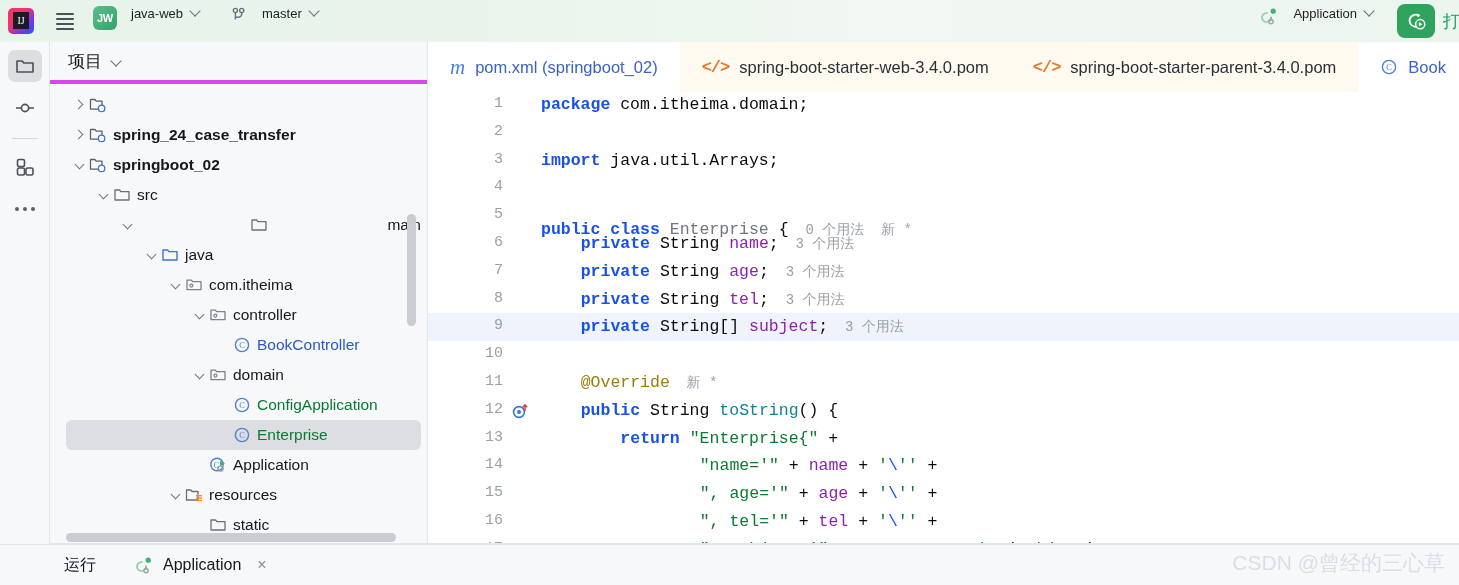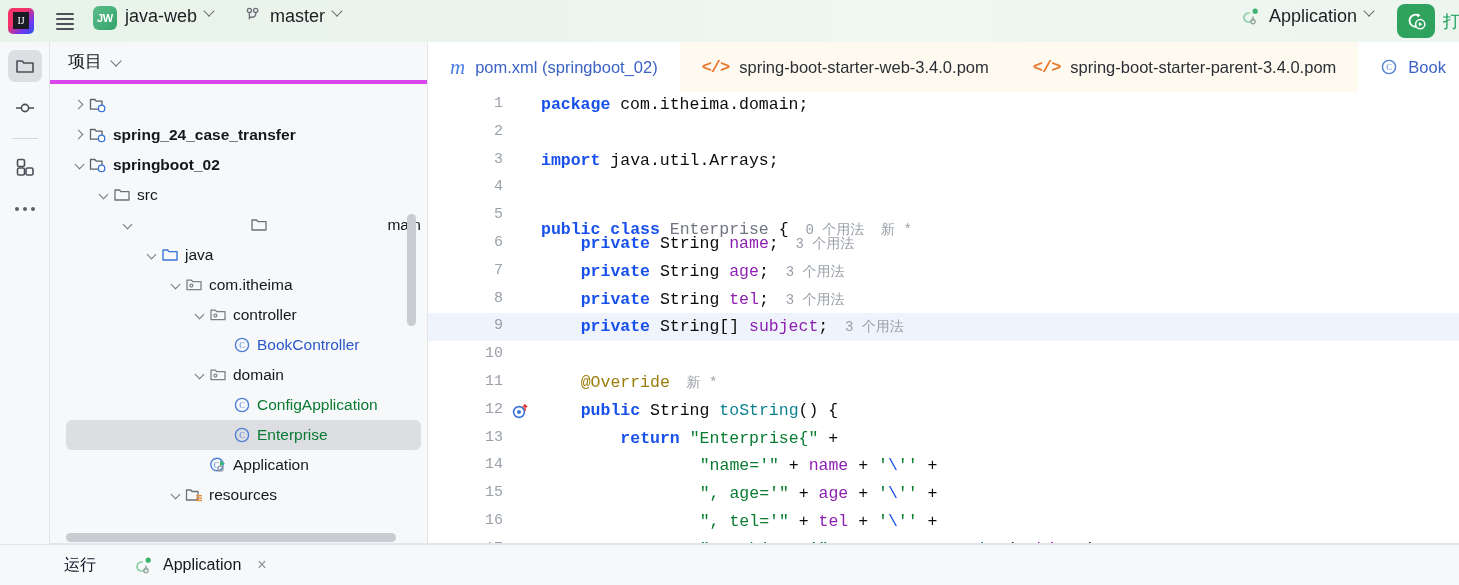--- a/index.html
+++ b/index.html
@@ -32,21 +32,21 @@
     display: flex; flex-direction: column; justify-content: center; align-items: center; gap: 3px; border-radius: 5px; }
   .tb-burger i { display: block; width: 18px; height: 2px; background: #4b4f57; border-radius: 1px; }
   .proj-badge {
     width: 24px; height: 24px; border-radius: 6px; flex: none;
     background: linear-gradient(135deg,#5bbd8a,#34a36b);
     color: #fff; font-size: 11px; font-weight: bold; letter-spacing: -.3px;
     display: flex; align-items: center; justify-content: center;
     margin-left: 18px;
   }
   .tb-item { display: flex; align-items: flex-start; height: 30px; padding: 0 7px; border-radius: 5px; }
-  .tb-text { font-size: 18px; color: #1c1f24; margin-left: 8px; white-space: nowrap; }
+  .tb-text { font-size: 13px; color: #1c1f24; margin-left: 14px; white-space: nowrap; }
   .chev { display: inline-block; width: 11px; height: 11px; margin-left: 8px; position: relative; flex: none; }
   .chev:before {
     content: ""; position: absolute; left: 0; top: 1px; width: 7px; height: 7px;
     border-right: 1.6px solid #6b7078; border-bottom: 1.6px solid #6b7078;
     transform: rotate(45deg);
   }
   .branch-icon { width: 18px; height: 18px; flex: none; }
   .tb-right { margin-left: auto; display: flex; align-items: center; height: 42px; }
   .runcfg-icon { width: 20px; height: 20px; flex: none; }
   .run-btn {
@@ -356,20 +356,29 @@
           <span class="arrow open"></span>
           <span class="ico">
             <svg width="18" height="18" viewBox="0 0 18 18">
               <path d="M1.5 4 h4.3 l1.2 1.5 H13 v8.5 H1.5 Z" fill="none" stroke="#6b7078" stroke-width="1.3" stroke-linejoin="round"></path>
               <rect x="11" y="9" width="6" height="1.4" fill="#e8913c"></rect>
               <rect x="11" y="11.4" width="6" height="1.4" fill="#e8913c"></rect>
               <rect x="11" y="13.8" width="6" height="1.4" fill="#e8913c"></rect>
             </svg>
           </span>
           <span class="lbl">resources</span>
+        </div>
+        <div class="row" style="padding-left: 142px;">
+          <span class="arrow"></span>
+          <span class="ico">
+            <svg width="18" height="18" viewBox="0 0 18 18">
+              <path d="M2 4 h4.6 l1.3 1.6 H16 v8.4 H2 Z" fill="none" stroke="#6b7078" stroke-width="1.3" stroke-linejoin="round"></path>
+            </svg>
+          </span>
+          <span class="lbl">static</span>
         </div>
       </div>
     <div class="pv-scroll"></div>
     <div class="ph-scroll"></div>
   </div>
 
   <div class="tabs" id="tabs">
       <div class="tab active">
         <span class="maven-m">m</span>
         <span class="tlbl">pom.xml (springboot_02)</span>
@@ -439,15 +448,16 @@
     <div class="bt-tab">
       <svg width="20" height="20" viewBox="0 0 20 20">
         <path d="M12 11.5 a4.5 4.5 0 1 1 -3.2 -4.3" fill="none" stroke="#8fd0a8" stroke-width="1.7"></path>
         <circle cx="14.2" cy="5.2" r="2.6" fill="#3cb371"></circle>
         <path d="M12 10.5 V15" stroke="#9aa8a0" stroke-width="1.4"></path>
         <circle cx="12" cy="15.6" r="2.2" fill="none" stroke="#9aa8a0" stroke-width="1.4"></circle>
       </svg>
       <span class="bl">Application</span>
       <span class="bt-close">×</span>
     </div>
+    <span class="watermark">CSDN @曾经的三心草</span>
   </div>
 
 </div>
 
 </body></html>

